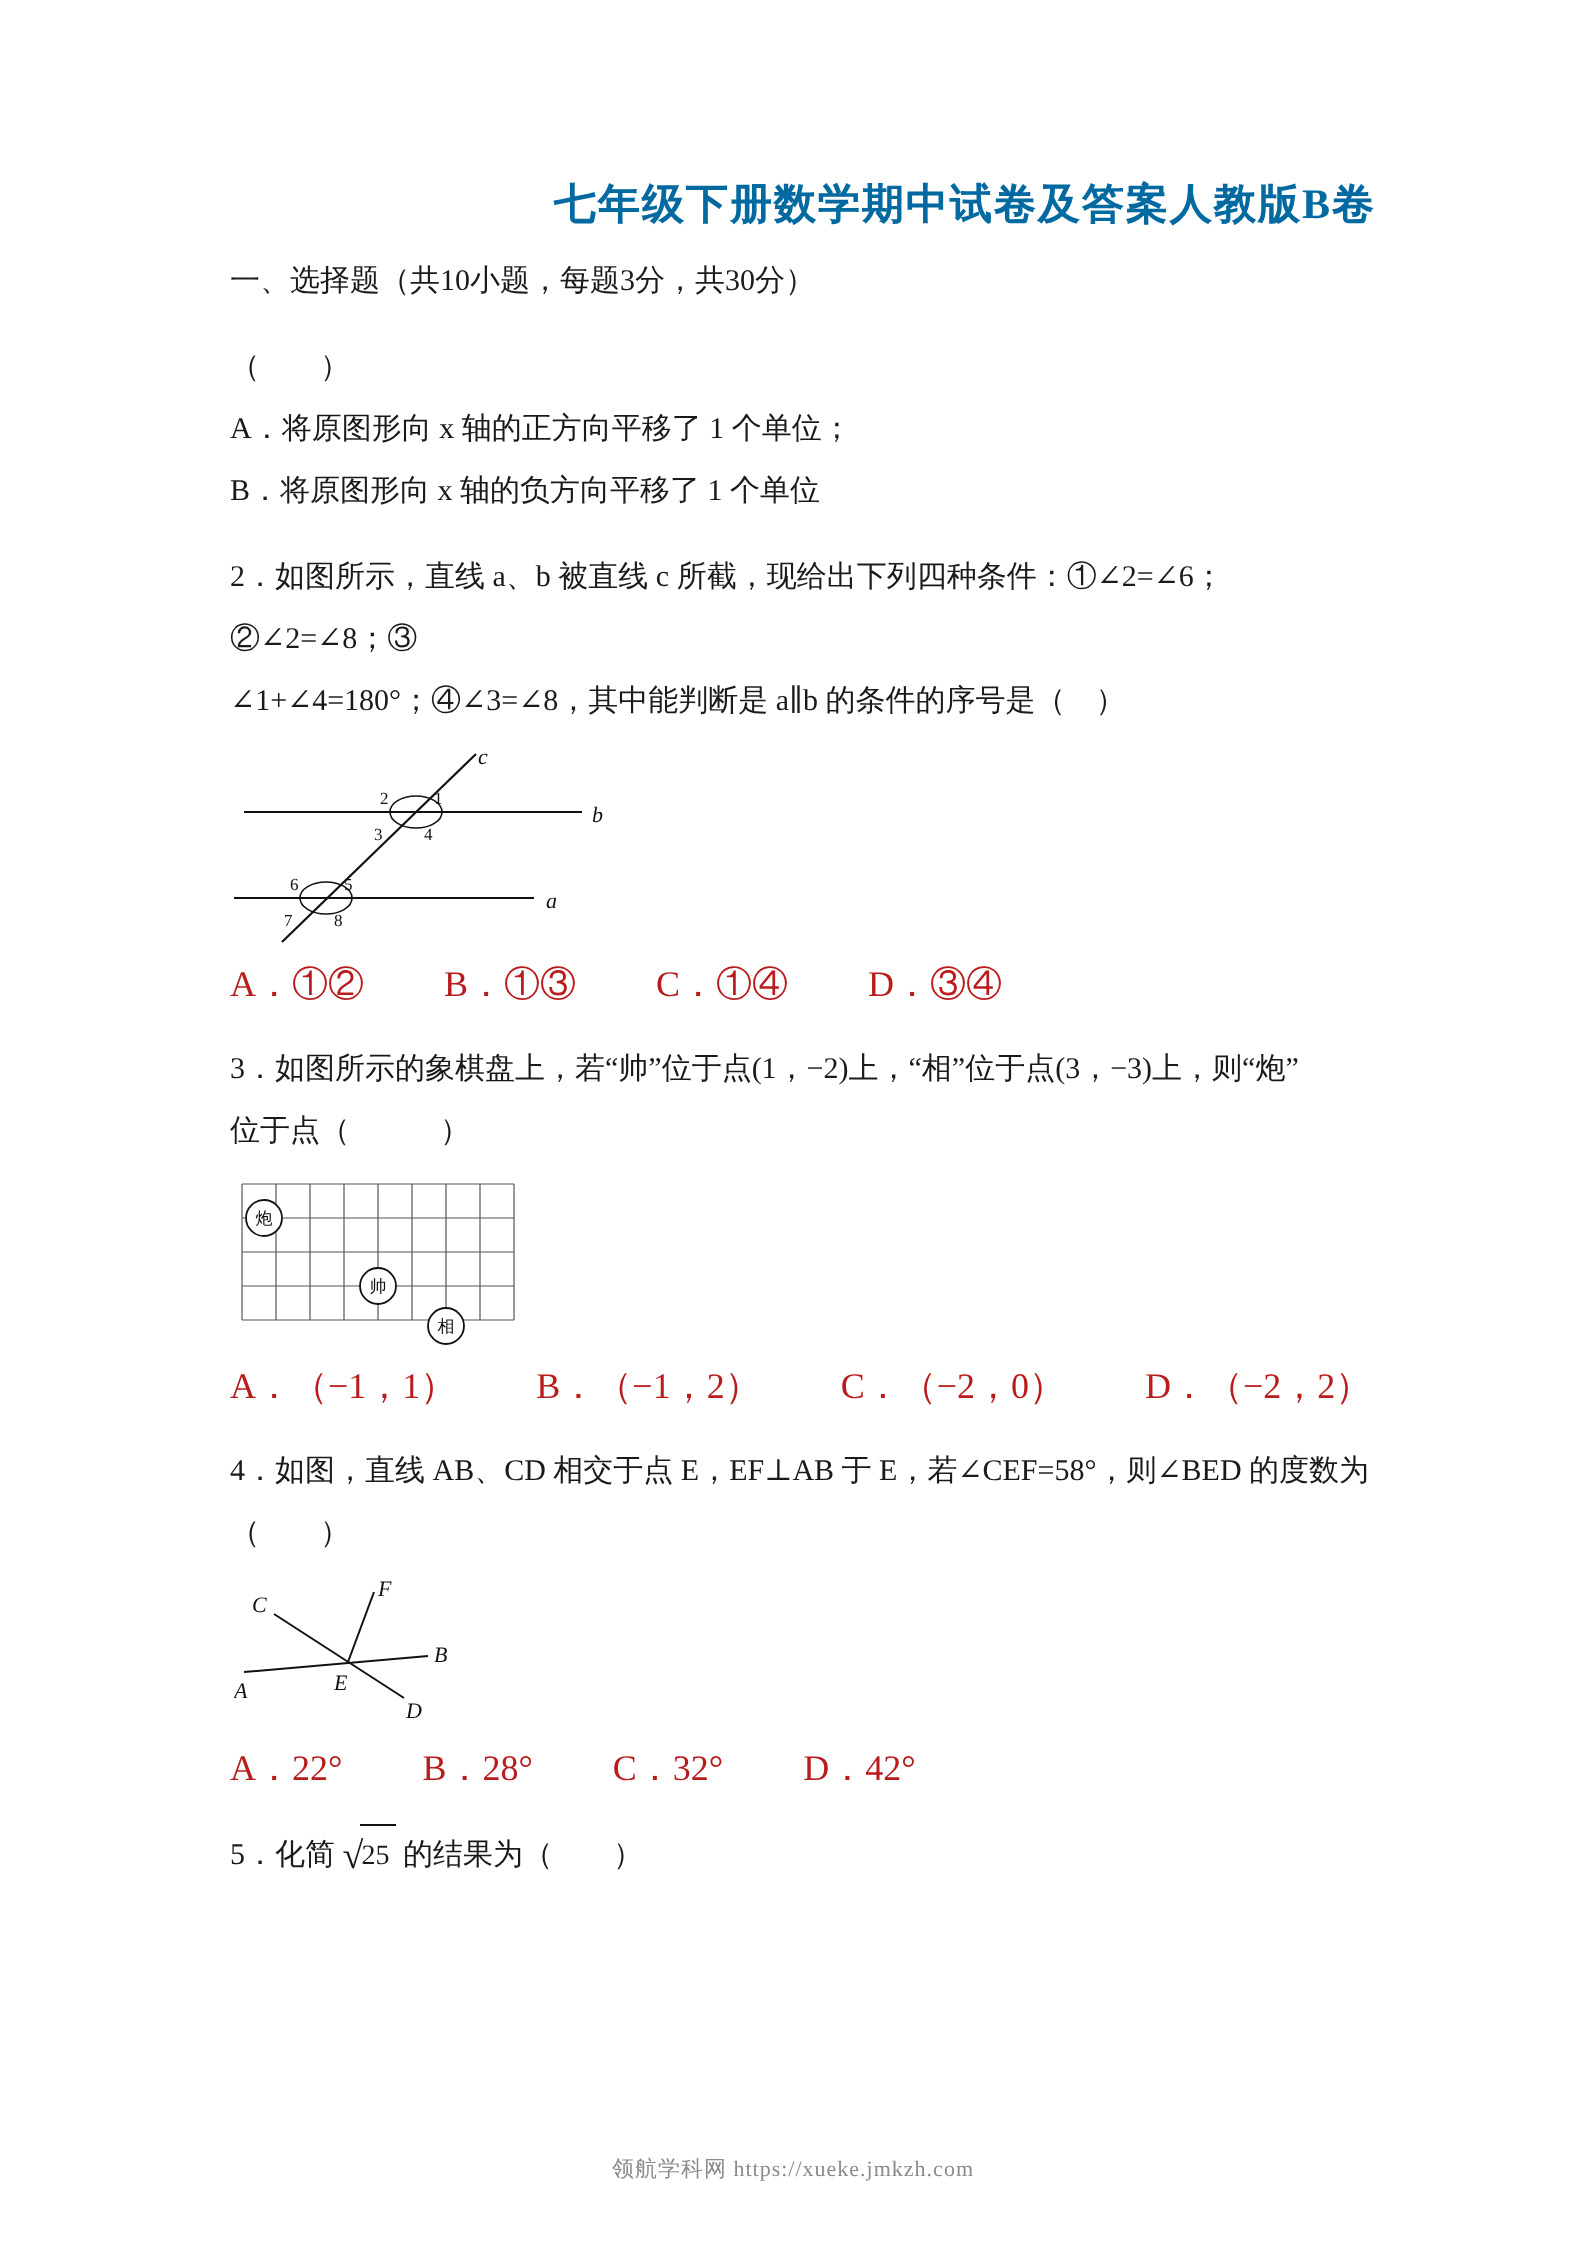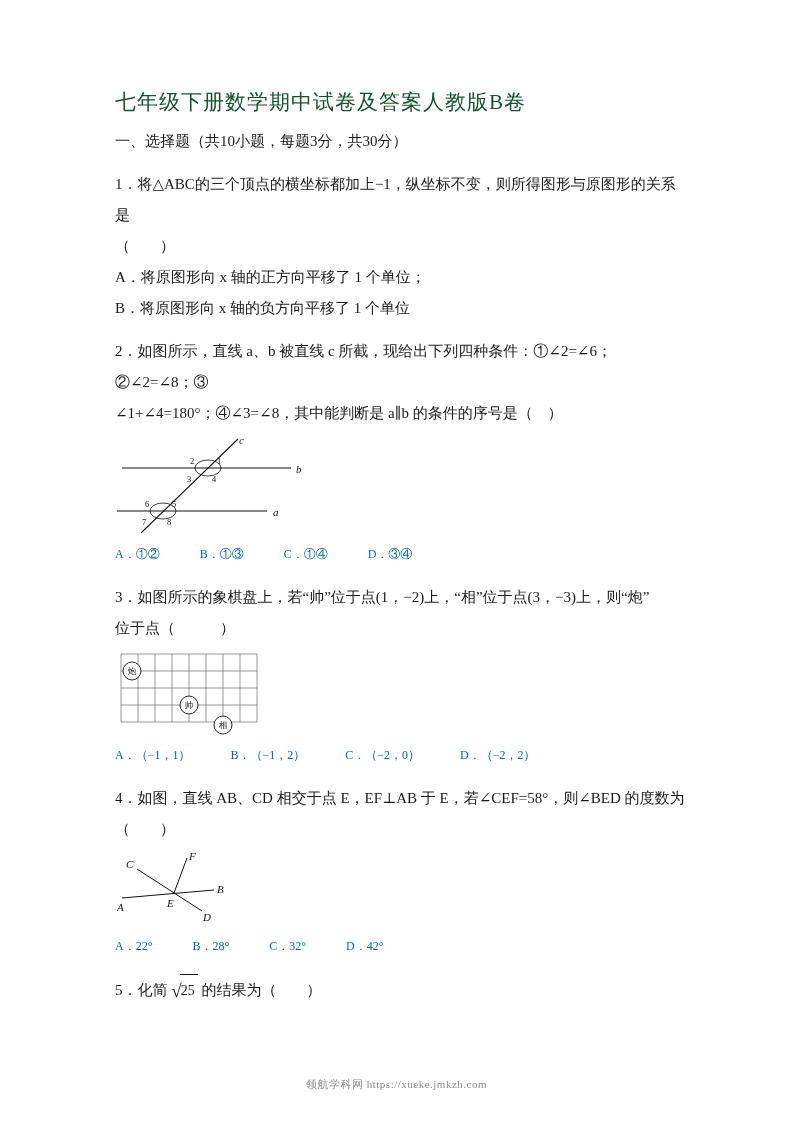--- a/index.html
+++ b/index.html
@@ -5,27 +5,27 @@
   *{box-sizing:border-box;margin:0;padding:0}
   html,body{width:793px;background:#fff}
   body{
     height:1122px;
     position:relative;
     font-family:"Liberation Serif","DejaVu Serif",serif;
     color:#111;
   }
   .page{padding:88px 105px 0 115px}
   .title{
-    font-size:21px;font-weight:normal;text-align:left;
-    letter-spacing:1px;color:#14532d;
+    font-size:21px;font-weight:bold;text-align:right;
+    letter-spacing:1px;color:#0369a1;
   }
   .line{font-size:15px;line-height:31px;color:#1a1a1a}
   .section{margin-top:10px}
   .q{margin-top:12px}
-  .opts{display:flex;gap:40px;font-size:12px;line-height:31px;color:#0369a1}
+  .opts{display:flex;gap:40px;font-size:18px;line-height:31px;color:#b91c1c}
   .opts.tight{gap:32px}
   .diagram{display:block;margin:6px 0 2px 2px}
   .diagram text{font-size:10px;fill:#111}
   .diagram text.lab{font-style:italic;font-size:11px}
   .diagram text.num{font-size:8.5px}
   .diagram text.piece{font-size:8.5px}
   .sqrtwrap{display:inline-flex;align-items:baseline}
   .rt{font-size:19px;line-height:1;position:relative;top:2px}
   .rc{border-top:1.3px solid #111;padding:0 3px 0 1px;margin-left:-2px;font-size:14px}
   .footer{
@@ -36,21 +36,20 @@
 </head>
 <body>
 
 <div class="page">
 
   <h1 class="title">七年级下册数学期中试卷及答案人教版B卷</h1>
 
   <div class="line section">一、选择题（共10小题，每题3分，共30分）</div>
 
   <div class="q">
-    <div class="line">1．将△ABC的三个顶点的横坐标都加上−1，纵坐标不变，则所得图形与原图形的关系是</div>
     <div class="line">（　　）</div>
     <div class="line">A．将原图形向 x 轴的正方向平移了 1 个单位；</div>
     <div class="line">B．将原图形向 x 轴的负方向平移了 1 个单位</div>
   </div>
 
   <div class="q">
     <div class="line">2．如图所示，直线 a、b 被直线 c 所截，现给出下列四种条件：①∠2=∠6；②∠2=∠8；③</div>
     <div class="line">∠1+∠4=180°；④∠3=∠8，其中能判断是 a∥b 的条件的序号是（　）</div>
 
     <svg class="diagram" width="200" height="102" viewBox="0 0 200 102">

